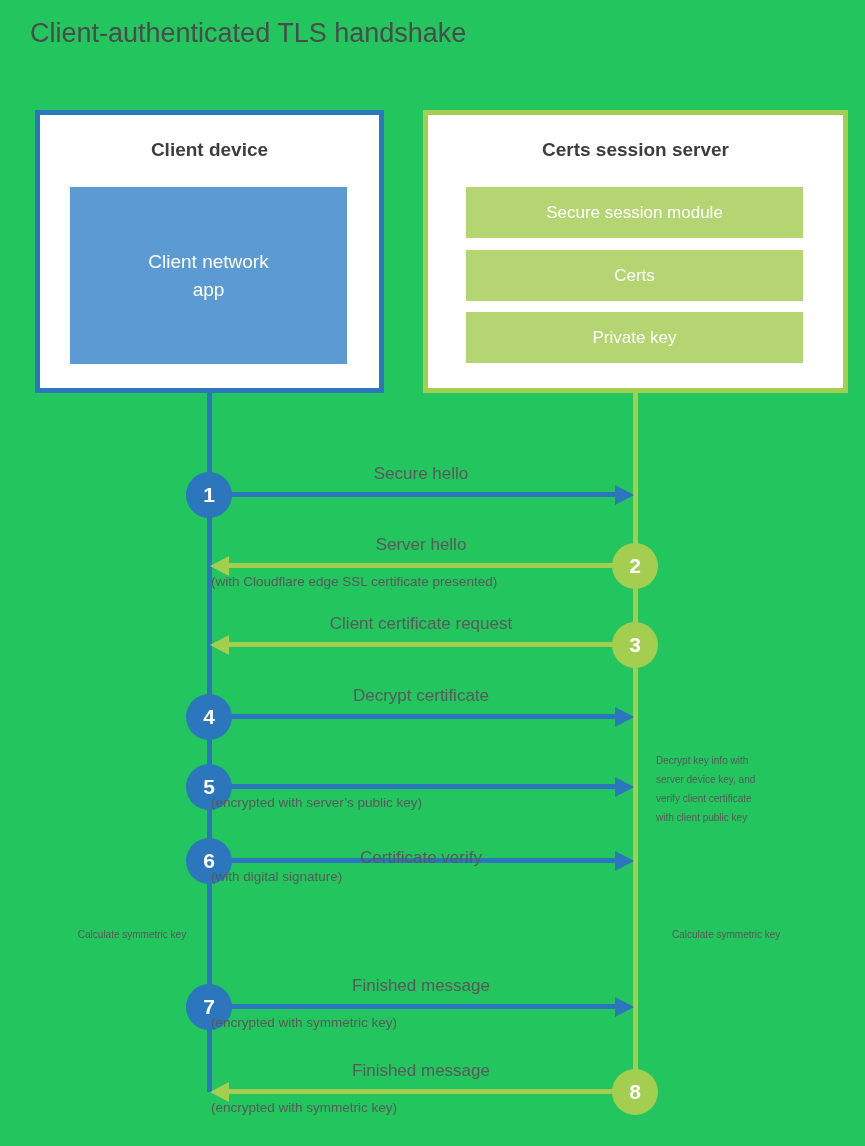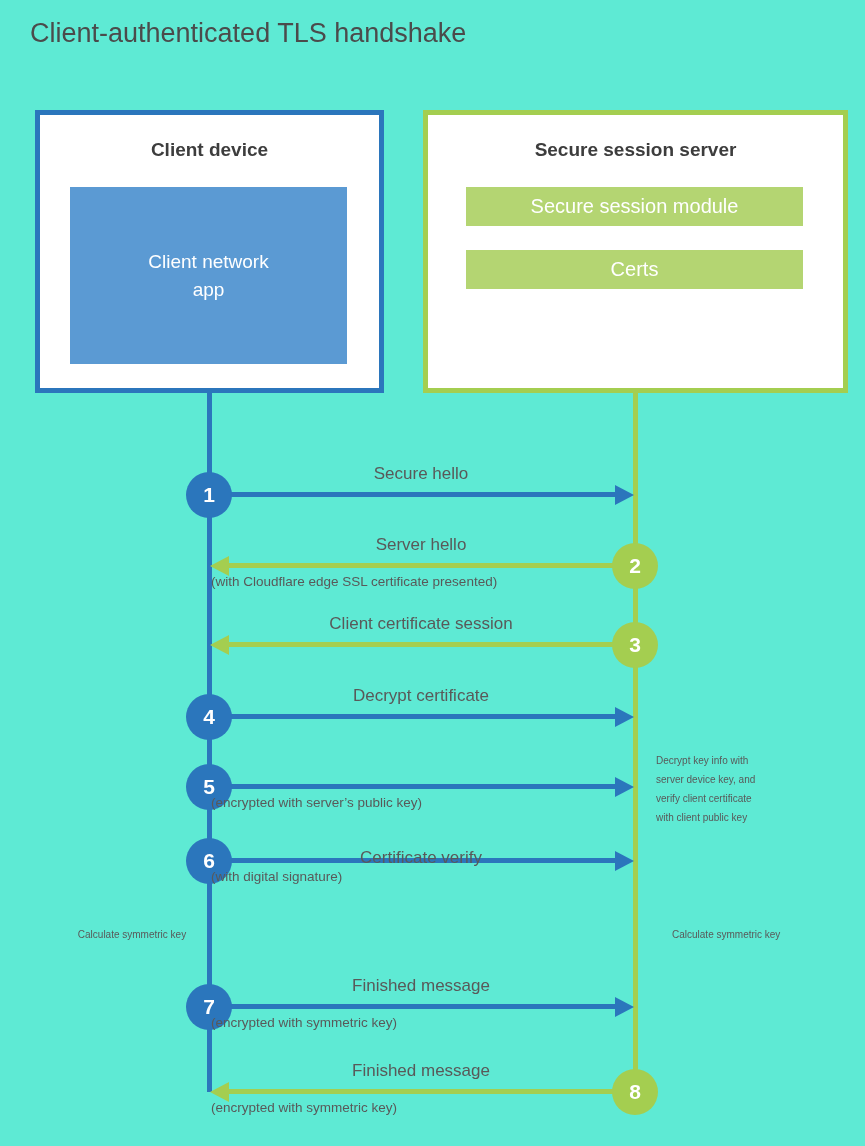--- a/index.html
+++ b/index.html
@@ -1,38 +1,38 @@
 <!DOCTYPE html>
 <html><head>
 <meta charset="utf-8">
 <style>
   html,body{margin:0;padding:0;background:#fff;}
   .canvas{
-    position:relative;width:865px;height:1146px;background:#5eead4;overflow:hidden;
+    position:relative;width:865px;height:1146px;background:#22c55e;overflow:hidden;
     font-family:"Liberation Sans","DejaVu Sans",sans-serif;
   }
   .page-title{
     position:absolute;left:30px;top:18px;font-size:27px;font-weight:300;
     color:#4b4b4b;
   }
   
   .frame{position:absolute;background:#fff;box-sizing:border-box;}
   .frame.client{left:35px;top:110px;width:349px;height:283px;border:5px solid #2b76bc;}
   .frame.server{left:423px;top:110px;width:425px;height:283px;border:5px solid #a4ce50;}
   .frame-title{position:absolute;font-size:19px;font-weight:700;color:#3d3d3d;text-align:center;}
   .frame-title.client{left:35px;top:139px;width:349px;}
   .frame-title.server{left:423px;top:139px;width:425px;}
   .app-box{
     position:absolute;left:70px;top:187px;width:277px;height:177px;background:#5b9ad3;
     color:#fff;font-size:19px;line-height:28px;display:flex;align-items:center;justify-content:center;
     text-align:center;padding:12px 62px;box-sizing:border-box;
   }
   .module-bar{
-    position:absolute;left:466px;width:337px;height:39px;background:#b4d572;color:#fff;
-    font-size:20px;display:flex;align-items:center;justify-content:center;
+    position:absolute;left:466px;width:337px;height:51px;background:#b4d572;color:#fff;
+    font-size:17px;display:flex;align-items:center;justify-content:center;
   }
   .bar-1{top:187px;} .bar-2{top:250px;} .bar-3{top:312px;}
   
   .lifeline{position:absolute;width:5px;top:390px;height:702px;}
   .lifeline.client{left:207px;background:#2b76bc;}
   .lifeline.server{left:633px;background:#a4ce50;}
   
   .hline{position:absolute;height:5px;}
   .hline.blue{left:209px;width:407px;background:#2b76bc;}
   .hline.green{left:229px;width:406px;background:#a4ce50;}
@@ -62,42 +62,43 @@
 
   <div class="page-title">Client-authenticated TLS handshake</div>
 
   <div class="frame client"></div>
   <div class="frame-title client">Client device</div>
   <div class="app-box">
     <span>Client network app</span>
   </div>
 
   <div class="frame server"></div>
-  <div class="frame-title server">Secure session server</div>
+  <div class="frame-title server">Certs session server</div>
   <div class="module-bar bar-1">Secure session module</div>
   <div class="module-bar bar-2">Certs</div>
+  <div class="module-bar bar-3">Private key</div>
 
   <div class="lifeline client"></div>
   <div class="lifeline server"></div>
 
   <div class="hline blue" style="top:492px"></div>
   <div class="ah right" style="top:485px"></div>
   <div class="circle blue" style="top:472px">1</div>
   <div class="msg" style="top:464px">Secure hello</div>
 
   <div class="hline green" style="top:563px"></div>
   <div class="ah left" style="top:556px"></div>
   <div class="circle green" style="top:543px">2</div>
   <div class="msg" style="top:535px">Server hello</div>
   <div class="msg-sub" style="top:574px">(with Cloudflare edge SSL certificate presented)</div>
 
   <div class="hline green" style="top:642px"></div>
   <div class="ah left" style="top:635px"></div>
   <div class="circle green" style="top:622px">3</div>
-  <div class="msg" style="top:614px">Client certificate session</div>
+  <div class="msg" style="top:614px">Client certificate request</div>
 
   <div class="hline blue" style="top:714px"></div>
   <div class="ah right" style="top:707px"></div>
   <div class="circle blue" style="top:694px">4</div>
   <div class="msg" style="top:686px">Decrypt certificate</div>
 
   <div class="hline blue" style="top:784px"></div>
   <div class="ah right" style="top:777px"></div>
   <div class="circle blue" style="top:764px">5</div>
   <div class="msg-sub" style="top:795px">(encrypted with server’s public key)</div>

